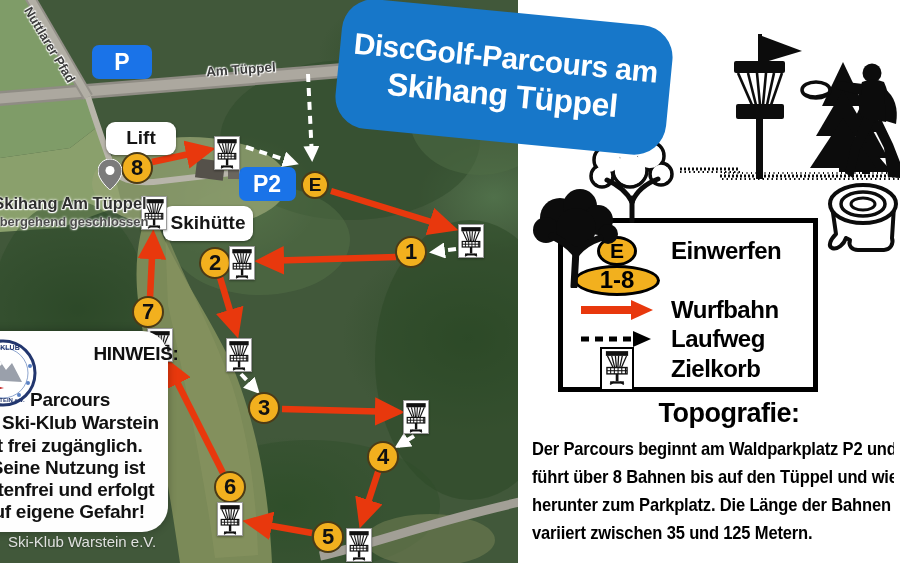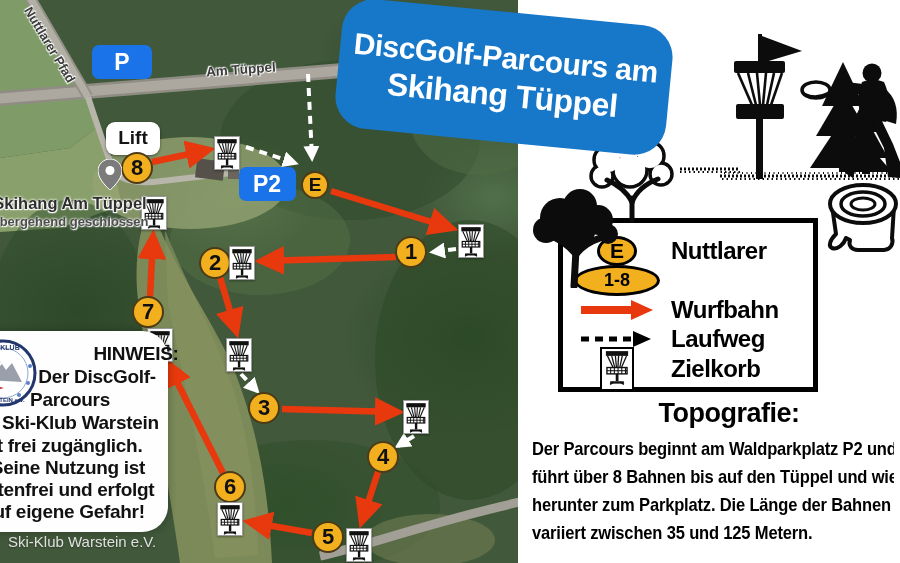--- a/index.html
+++ b/index.html
@@ -126,21 +126,22 @@
           <line x1="282" y1="409" x2="397" y2="412" stroke="#e8380d" stroke-width="6.5" marker-end="url(#redhead)"></line>
           <line x1="379" y1="469" x2="362" y2="521" stroke="#e8380d" stroke-width="6.5" marker-end="url(#redhead)"></line>
           <line x1="312" y1="533" x2="250" y2="522" stroke="#e8380d" stroke-width="6.5" marker-end="url(#redhead)"></line>
           <line x1="223" y1="473" x2="168" y2="364" stroke="#e8380d" stroke-width="6.5" marker-end="url(#redhead)"></line>
           <line x1="150" y1="298" x2="153" y2="237" stroke="#e8380d" stroke-width="6.5" marker-end="url(#redhead)"></line>
           <line x1="152" y1="162" x2="208" y2="150" stroke="#e8380d" stroke-width="6.5" marker-end="url(#redhead)"></line>
         </g>
     </svg>
   <div class="mk badge-rect" style="left: 92px; top: 45px; width: 60px; height: 34px; font-size: 23px;">P</div>
       <div class="mk badge-rect" style="left: 238.5px; top: 167px; width: 57px; height: 34px; font-size: 23px;">P2</div>
-      <div class="mk white-label" style="left: 106px; top: 121.5px; width: 54px; height: 33px; font-size: 19px;">Lift</div>
+      <div class="mk white-label" style="left: 106px; top: 121.5px; width: 70px; height: 33px; font-size: 19px;">Lift</div>
+      <div class="mk white-label" style="left: 163px; top: 205.5px; width: 90px; height: 35px; font-size: 19px;">Skihütte</div>
       <div class="mk badge-circle" style="left: 301px; top: 171px; width: 28px; height: 28px; font-size: 19px;">E</div>
       <div class="mk badge-circle" style="left: 395px; top: 236px; width: 32px; height: 32px; font-size: 22px;">1</div>
       <div class="mk badge-circle" style="left: 199px; top: 247px; width: 32px; height: 32px; font-size: 22px;">2</div>
       <div class="mk badge-circle" style="left: 248px; top: 392px; width: 32px; height: 32px; font-size: 22px;">3</div>
       <div class="mk badge-circle" style="left: 367px; top: 441px; width: 32px; height: 32px; font-size: 22px;">4</div>
       <div class="mk badge-circle" style="left: 312px; top: 521px; width: 32px; height: 32px; font-size: 22px;">5</div>
       <div class="mk badge-circle" style="left: 214px; top: 471px; width: 32px; height: 32px; font-size: 22px;">6</div>
       <div class="mk badge-circle" style="left: 132px; top: 296px; width: 32px; height: 32px; font-size: 22px;">7</div>
       <div class="mk badge-circle" style="left: 121px; top: 152px; width: 32px; height: 32px; font-size: 22px;">8</div>
       <div class="basket-box" style="left: 214px; top: 136px; width: 26px; height: 34px;">
@@ -494,25 +495,25 @@
       <ellipse cx="37" cy="22" rx="33" ry="19" fill="#fff" stroke="#0c0c0c" stroke-width="4"></ellipse>
       <ellipse cx="37" cy="22" rx="22" ry="12" fill="none" stroke="#0c0c0c" stroke-width="3.5"></ellipse>
       <ellipse cx="37" cy="22" rx="12" ry="6" fill="none" stroke="#0c0c0c" stroke-width="3"></ellipse>
     </svg>
 
     <div class="legend-box">
       <div class="legend-row" style="top:13px;">
         <div class="legend-icon-cell">
             <div class="ell" style="width:40px;height:30px;font-size:21px;">E</div>
           </div>
-        <div class="legend-label">Nuttlarer</div>
+        <div class="legend-label">Einwerfen</div>
       </div>
       <div class="legend-row" style="top:42px;">
         <div class="legend-icon-cell">
-            <div class="ell" style="width:86px;height:31px;font-size:18px;">1-8</div>
+            <div class="ell" style="width:86px;height:31px;font-size:24px;">1-8</div>
           </div>
       </div>
       <div class="legend-row" style="top:72px;">
         <div class="legend-icon-cell">
           <svg width="80" height="26">
             <line x1="4" y1="13" x2="56" y2="13" stroke="#e8380d" stroke-width="8"></line>
             <polygon points="54,3 76,13 54,23" fill="#e8380d"></polygon>
           </svg>
         </div>
         <div class="legend-label">Wurfbahn</div>
@@ -589,20 +590,19 @@
       <polygon points="18,42 30,20 38,32 44,25 54,44" fill="#9aa0ab"></polygon>
       <polygon points="28,24 30,20 34,26 31,29" fill="#fff"></polygon>
       <path d="M14,44 L36,50 L14,56 Z" fill="#c22222"></path>
       <text x="35" y="12" font-size="7" font-weight="bold" fill="#22366e" text-anchor="middle" font-family="Liberation Sans, sans-serif">SKI-KLUB</text>
       <text x="35" y="64" font-size="6" font-weight="bold" fill="#22366e" text-anchor="middle" font-family="Liberation Sans, sans-serif">WARSTEIN e.V.</text>
     </svg>
   </div>
 
   <div class="credit">Ski-Klub Warstein e.V.</div>
 <div class="hline" style="left: 88px; top: 343px; margin-left: 48px;">HINWEIS:</div>
-    <div class="hline" style="left: 97px; top: 366px;">Der DiscGolf-</div>
     <div class="hline" style="left: 70px; top: 389px;">Parcours</div>
     <div class="hline" style="left: 62px; top: 412px;">des Ski-Klub Warstein</div>
     <div class="hline" style="left: 62px; top: 435px;">ist frei zugänglich.</div>
     <div class="hline" style="left: 68px; top: 457px;">Seine Nutzung ist</div>
     <div class="hline" style="left: 60px; top: 479px;">kostenfrei und erfolgt</div>
     <div class="hline" style="left: 64px; top: 501px;">auf eigene Gefahr!</div>
   </div>
 
 </body></html>

